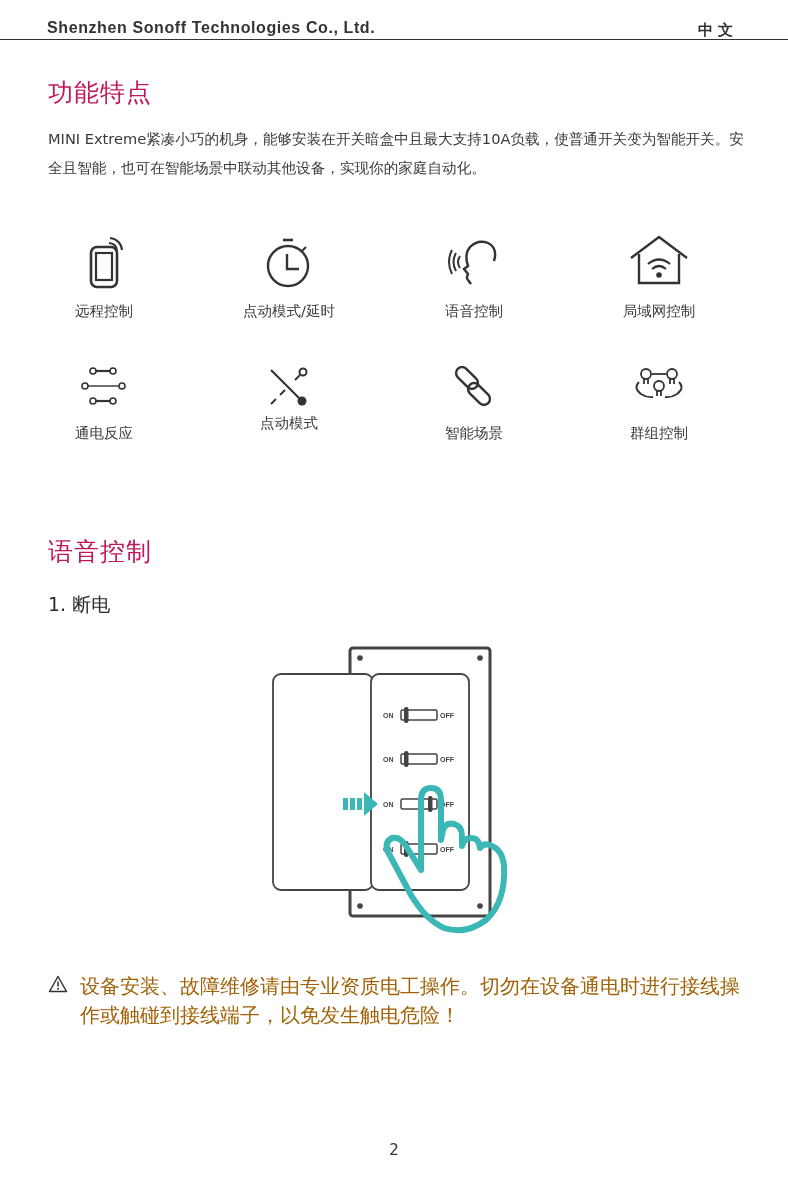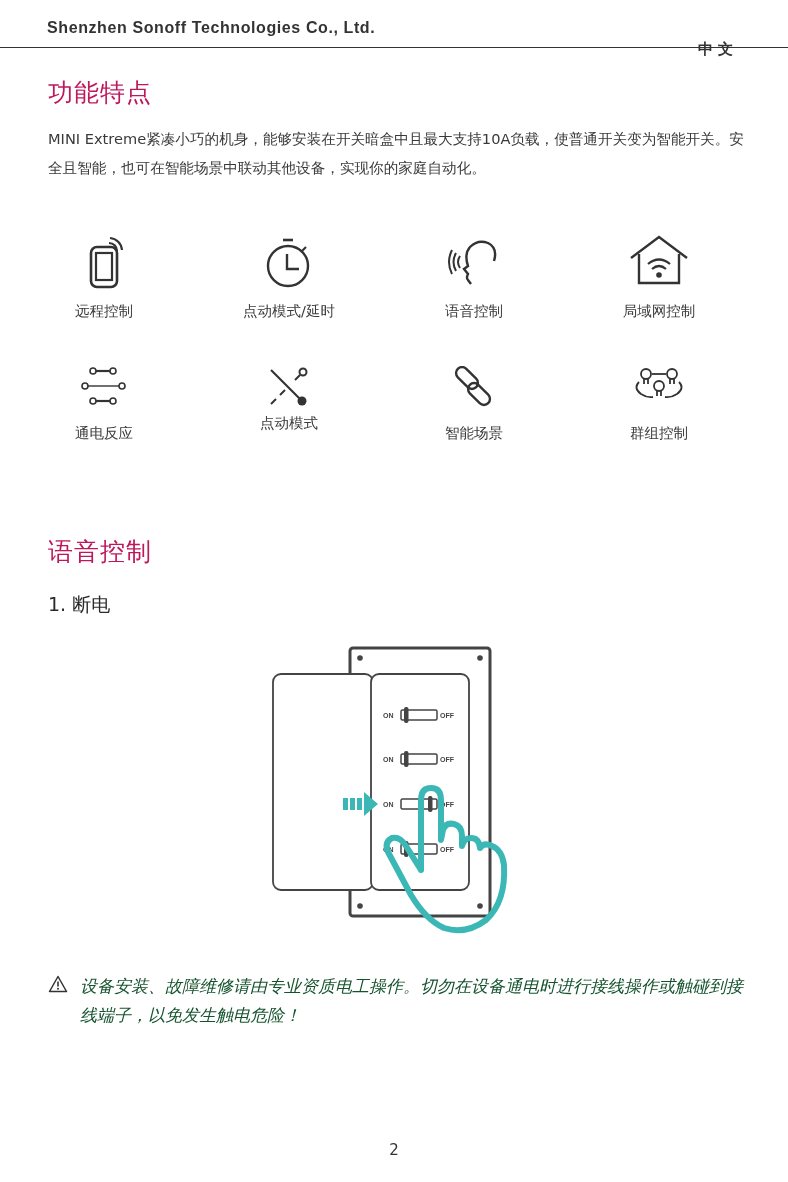--- a/index.html
+++ b/index.html
@@ -1,37 +1,37 @@
 <!DOCTYPE html>
 <html><head>
   <meta charset="utf-8">
   <style>
     * { margin: 0; padding: 0; box-sizing: border-box; }
     html, body { width: 788px; height: 1182px; background: #ffffff; overflow: hidden; }
     body { position: relative; font-family: "DejaVu Sans", sans-serif; color: #3a3a3a; }
 
-    .header { position: absolute; left: 0; top: 0; width: 788px; height: 48px; border-bottom: 1.5px solid #333333; text-decoration: underline; }
+    .header { position: absolute; left: 0; top: 0; width: 788px; height: 40px; border-bottom: 1.5px solid #333333; text-decoration: underline; }
     .header .company { position: absolute; left: 47px; top: 19px; font-family: "Liberation Sans", sans-serif; font-weight: bold; font-size: 16px; color: #333333; letter-spacing: 0.6px; }
-    .header .lang { position: absolute; right: 50px; top: 21px; font-weight: bold; font-size: 15px; color: #333333; letter-spacing: 5px; margin-top: 19px; }
+    .header .lang { position: absolute; right: 50px; top: 21px; font-weight: bold; font-size: 15px; color: #333333; letter-spacing: 5px; }
 
     .h1 { position: absolute; left: 48px; font-size: 25px; color: #be185d; letter-spacing: 1px; }
     .para { position: absolute; left: 48px; width: 700px; font-size: 14.6px; line-height: 29px; color: #3a3a3a; }
 
     .features { position: absolute; left: 12px; width: 740px; }
     .feature { position: absolute; width: 184px; text-align: center; }
     .feature .icon { display: block; margin: 0 auto; }
     .feature .label { display: block; margin-top: 12px; font-size: 14.5px; color: #3a3a3a; }
 
     .h2 { position: absolute; left: 48px; font-size: 19px; color: #2a2a2a; }
 
     .illustration { position: absolute; left: 266px; top: 640px; width: 250px; height: 300px; }
 
     .warning { position: absolute; left: 48px; top: 972px; width: 700px; }
     .warning .warn-icon { position: absolute; left: 0; top: 3px; }
-    .warning .text { position: absolute; left: 32px; top: 0; width: 670px; font-size: 17px; line-height: 29px; color: #14532d; font-style: italic; }
+    .warning .text { position: absolute; left: 32px; top: 0; width: 670px; font-size: 20px; line-height: 29px; color: #a16207; }
 
     .page-num { position: absolute; left: 0; width: 788px; top: 1141px; text-align: center; font-size: 15px; color: #333333; }
   </style>
 </head>
 <body>
 
 <div class="header">
   <span class="company">Shenzhen Sonoff Technologies Co., Ltd.</span>
   <span class="lang">中文</span>
 </div>

